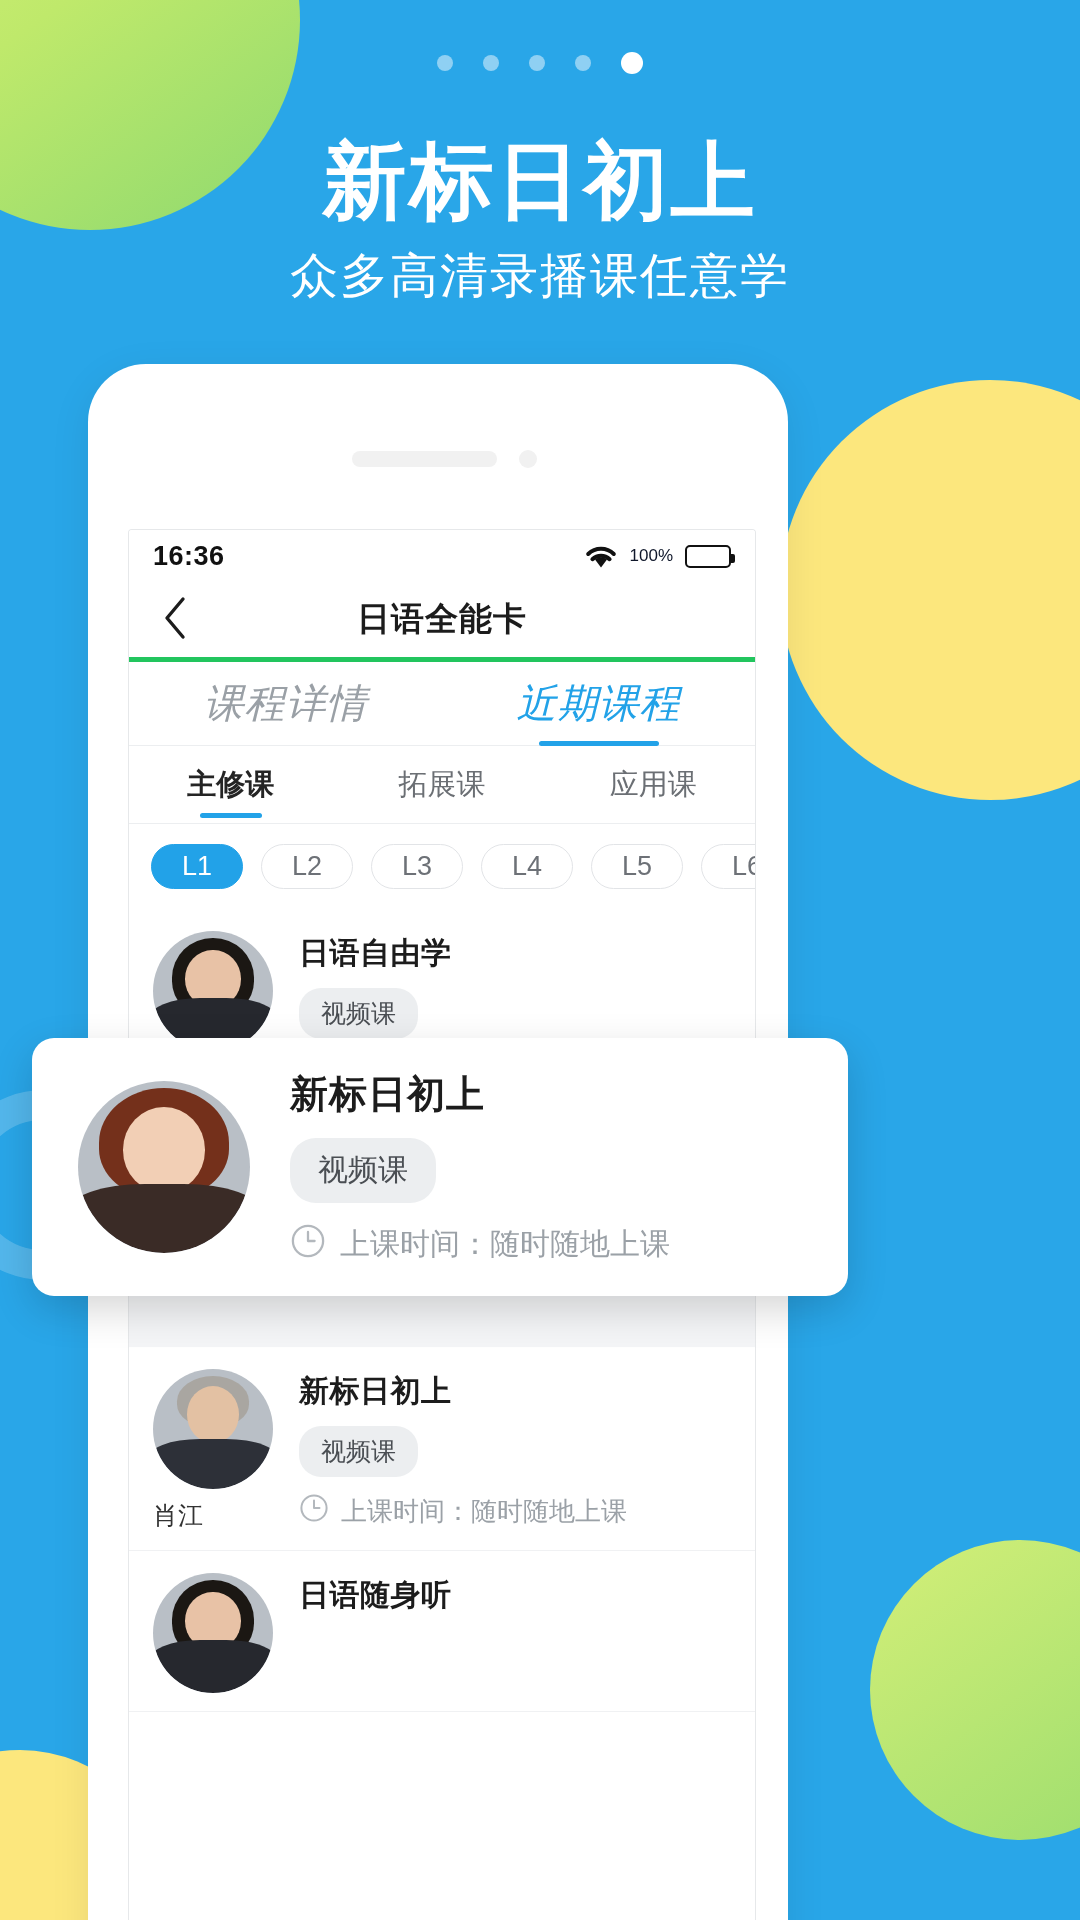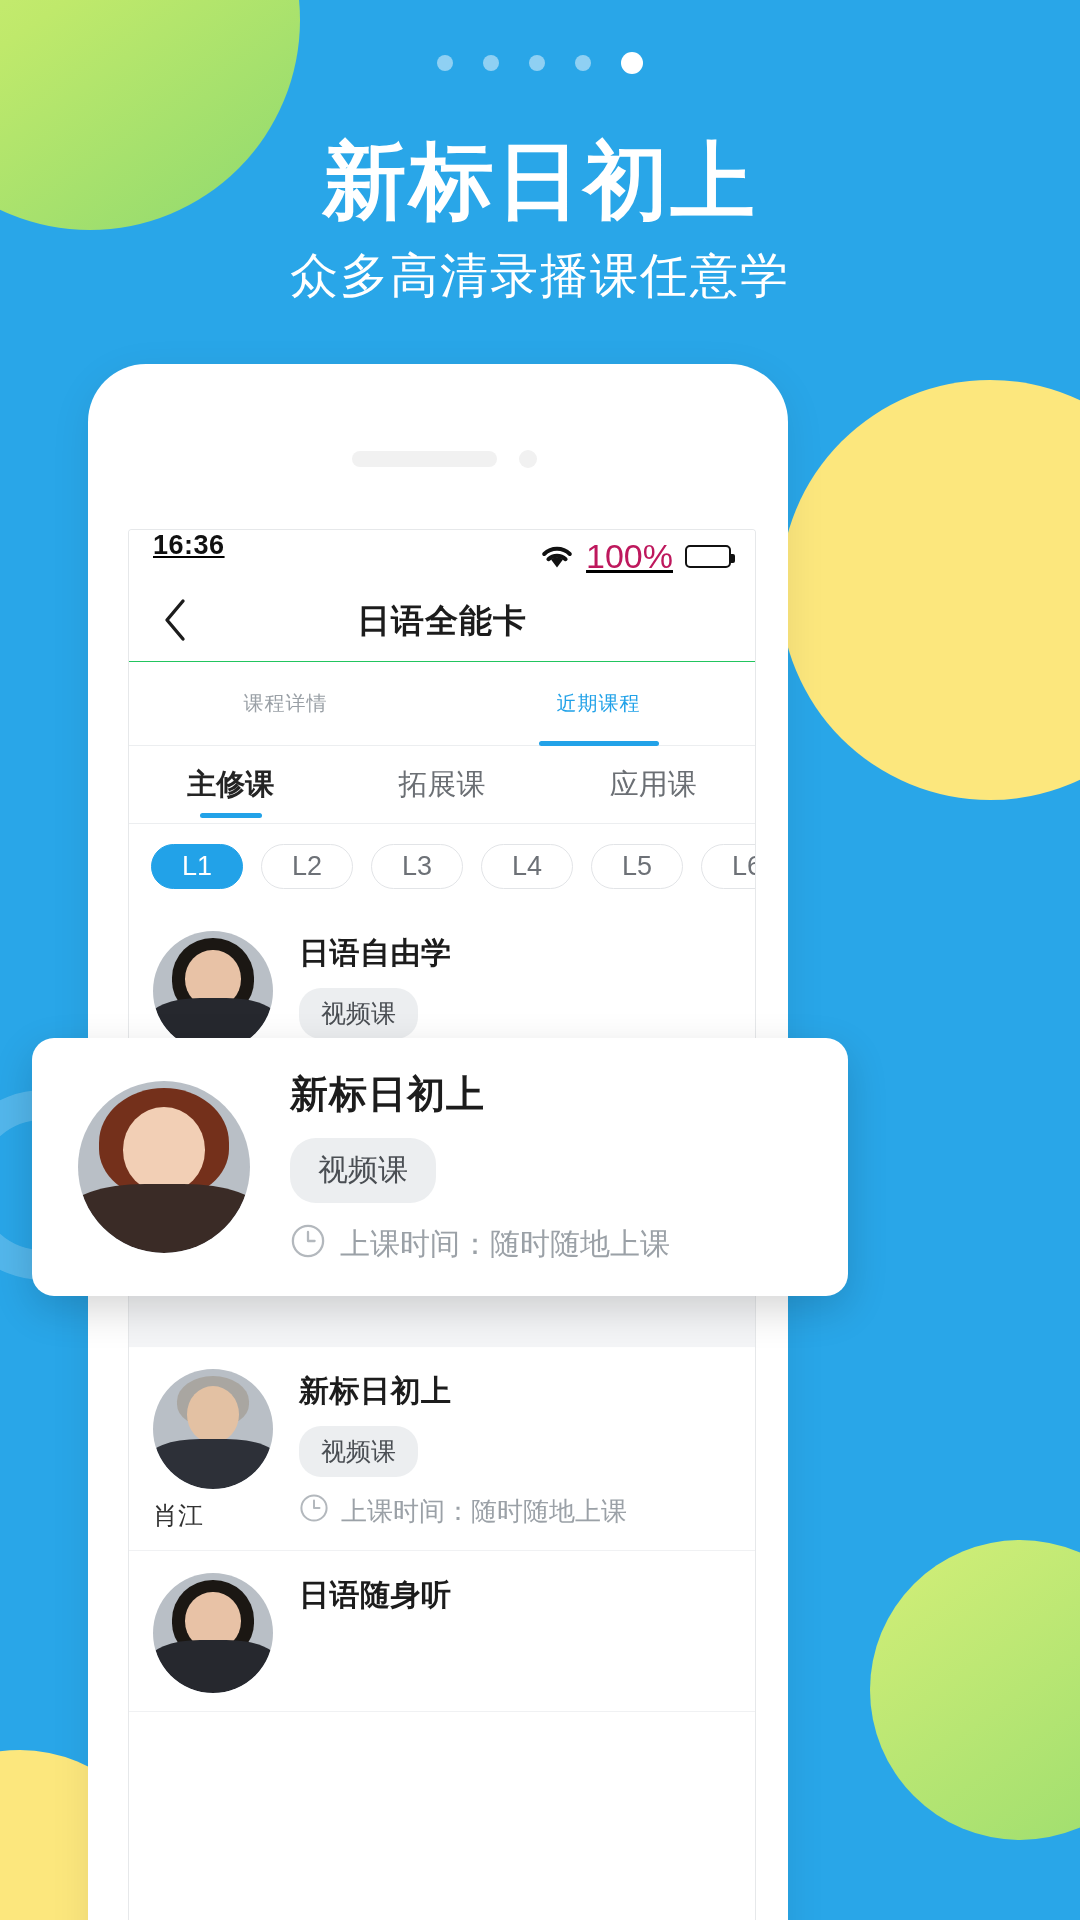--- a/index.html
+++ b/index.html
@@ -81,58 +81,58 @@
     background: #ffffff;
     border: 1px solid #e6e8ea;
     border-bottom: none;
     border-radius: 4px 4px 0 0;
     z-index: 7;
     overflow: hidden;
   }
 
   
   #statusbar {
-    height: 52px; display: flex; 
-    padding: 0 24px; background: #fff; text-decoration: underline;
+    height: 52px; display: flex; align-items: center;
+    padding: 0 24px; background: #fff;
   }
   #status-time { font-size: 27px; font-weight: bold; color: #111; letter-spacing: .5px; }
   #status-right { margin-left: auto; display: flex; align-items: center; gap: 12px; }
-  #battery-pct { font-size: 34px; color: #be185d; font-weight: 500; }
+  #battery-pct { font-size: 17px; color: #0f172a; font-weight: 500; }
   .wifi-ic { display: block; }
   #battery-ic {
     width: 46px; height: 23px; border: 2px solid #111; border-radius: 5px;
     position: relative; padding: 2px;
   }
   #battery-ic::after {
     content:""; position:absolute; right:-6px; top:7px;
     width:4px; height:9px; background:#111; border-radius:0 2px 2px 0;
   }
   #battery-fill { width: 100%; height: 100%; background: #111; border-radius: 2px; }
 
   
   #navbar {
     height: 80px; display: flex; align-items: center;
     position: relative; background: #fff;
-    border-bottom: 1px solid #22c55e;
+    border-bottom: 5px solid #22c55e;
   }
   #back-button { position: absolute; left: 22px; top: 50%; transform: translateY(-50%);
     width: 48px; height: 48px; display:flex; align-items:center; justify-content:center; }
   #nav-title {
     width: 100%; text-align: center;
     font-size: 33px; font-weight: bold; color: #1c1c1c; letter-spacing: 1px;
   }
 
   
   #tabs-primary {
     display: flex; height: 84px; background: #fff;
     border-bottom: 1px solid #eceef0;
   }
   #tabs-primary .tab {
     flex: 1; display: flex; align-items: center; justify-content: center;
-    position: relative; font-size: 20px; color: #9aa0a6; letter-spacing: 1px;
+    position: relative; font-size: 40px; color: #9aa0a6; letter-spacing: 1px; font-style: italic;
   }
   #tabs-primary .tab.active { color: #22A2E8; }
   #tabs-primary .tab.active::after {
     content: ""; position: absolute; bottom: -1px; left: 50%; transform: translateX(-50%);
     width: 120px; height: 5px; background: #22A2E8; border-radius: 3px;
   }
 
   
   #tabs-secondary {
     display: flex; height: 78px; background: #fff;

